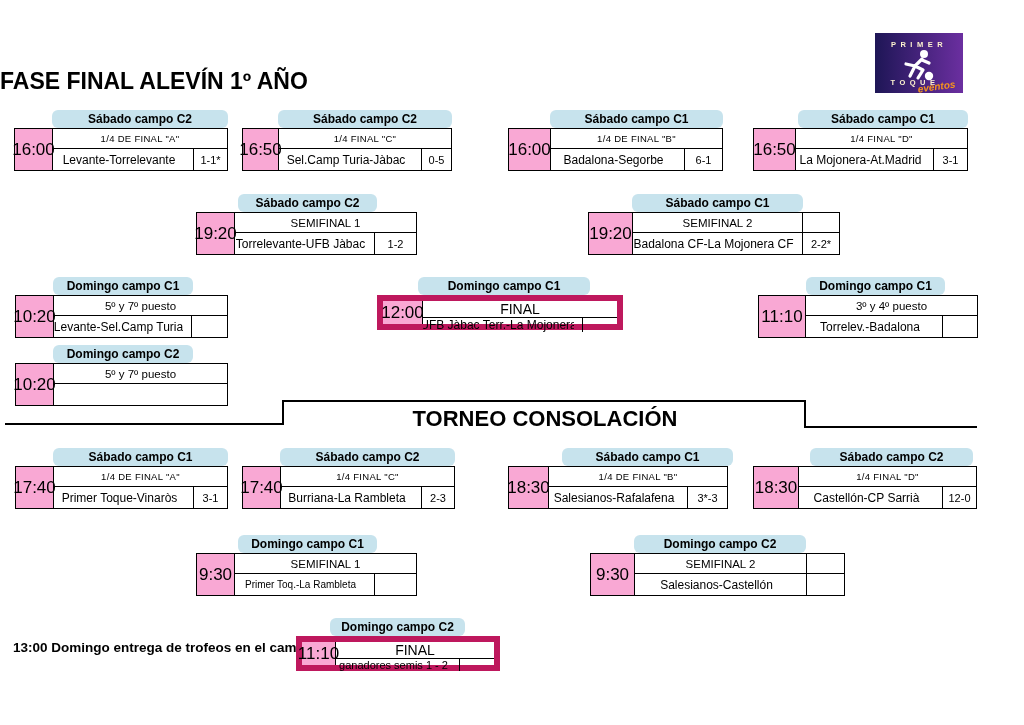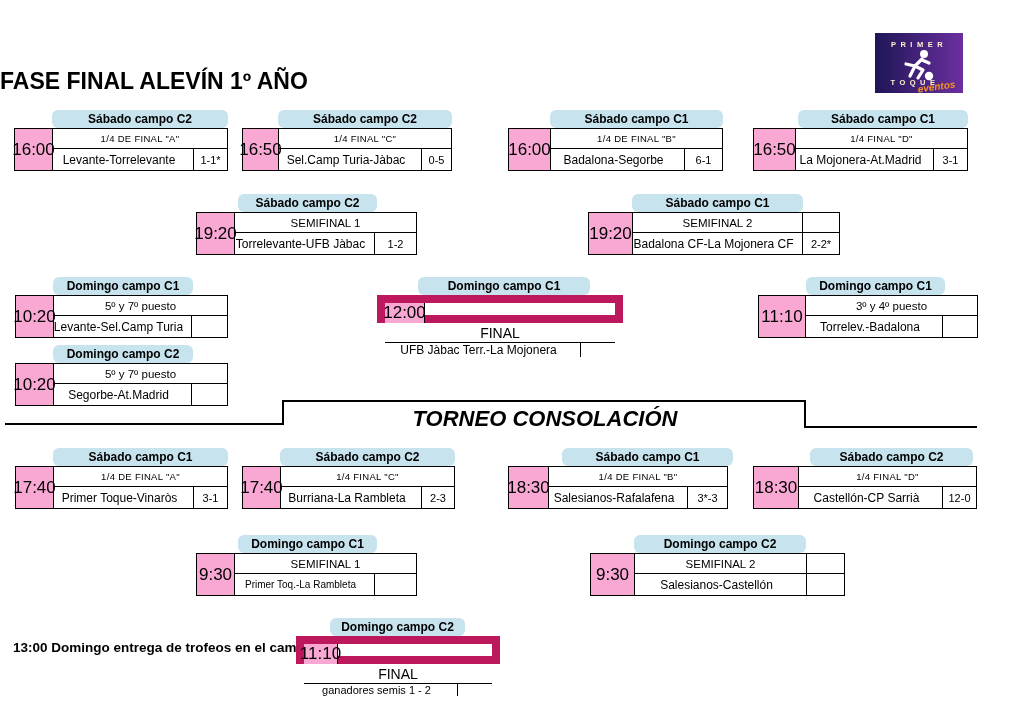--- a/index.html
+++ b/index.html
@@ -7,41 +7,41 @@
   body {
     position:relative; background:#ffffff; overflow:hidden;
     font-family:"Liberation Sans", sans-serif; color:#000;
   }
   .page-title {
     position:absolute; top:68px; left:0; width:1024px;
     text-align:left; font-size:23px; font-weight:bold;
   }
   .consolation-title {
     position:absolute; top:406px; left:285px; width:520px;
-    text-align:center; font-size:22px; font-weight:bold;font-style:italic;
+    text-align:center; font-size:22px; font-weight:bold;
   }
   .footer-note {
     position:absolute; top:640px; left:13px;
     font-size:13.5px; font-weight:bold;
   }
   .bracket-line { position:absolute; top:398px; left:0; }
   .logo { position:absolute; top:33px; left:875px; }
 
   
   .match { position:absolute; }
   .venue {
     margin-left:var(--hoff); width:var(--hw); height:18px; line-height:18px;
     background:#c7e3ed; font-size:12px; font-weight:bold; text-align:center;
     white-space:nowrap; overflow:hidden;border-radius:6px;
   }
   .mtable {
     width:var(--tw); height:43px; display:flex; align-items:stretch;
     border:1px solid #000; background:#fff;
   }
-  .thick .mtable { border:8px solid #be185d; height:28px;flex-direction:column; }
+  .thick .mtable { border:6px solid #be185d; height:35px; }
   .mtime {
     width:var(--time); background:#f9a8d4; border-right:1px solid #000;
     display:flex; align-items:center; justify-content:center; font-size:17px;
     flex:none;
   }
   .mbody { flex:1; display:flex; flex-direction:column; min-width:0; }
   .mround-row { height:20px; border-bottom:1px solid #000; display:flex; }
   .mround {
     flex:1; display:flex; align-items:center; justify-content:center;
     white-space:nowrap; overflow:hidden;
@@ -241,24 +241,20 @@
 </div>
 
 <div class="match" style="left:15px;top:345px;--tw:213px;--time:38px;--score:36px;--hoff:38px;--hw:140px">
   <div class="venue">Domingo campo C2</div>
   <div class="mtable">
     <div class="mtime">10:20</div>
     <div class="mbody">
       <div class="mround-row">
           <div class="mround r-mid">5º y 7º puesto</div>
         </div>
-      <div class="mrow">
-          <div class="mteams">Segorbe-At.Madrid</div>
-          <div class="mscore"></div>
-        </div>
     </div>
   </div>
 </div>
 
 <div class="match" style="left:15px;top:448px;--tw:213px;--time:38px;--score:34px;--hoff:38px;--hw:175px">
   <div class="venue">Sábado campo C1</div>
   <div class="mtable">
     <div class="mtime">17:40</div>
     <div class="mbody">
       <div class="mround-row">

